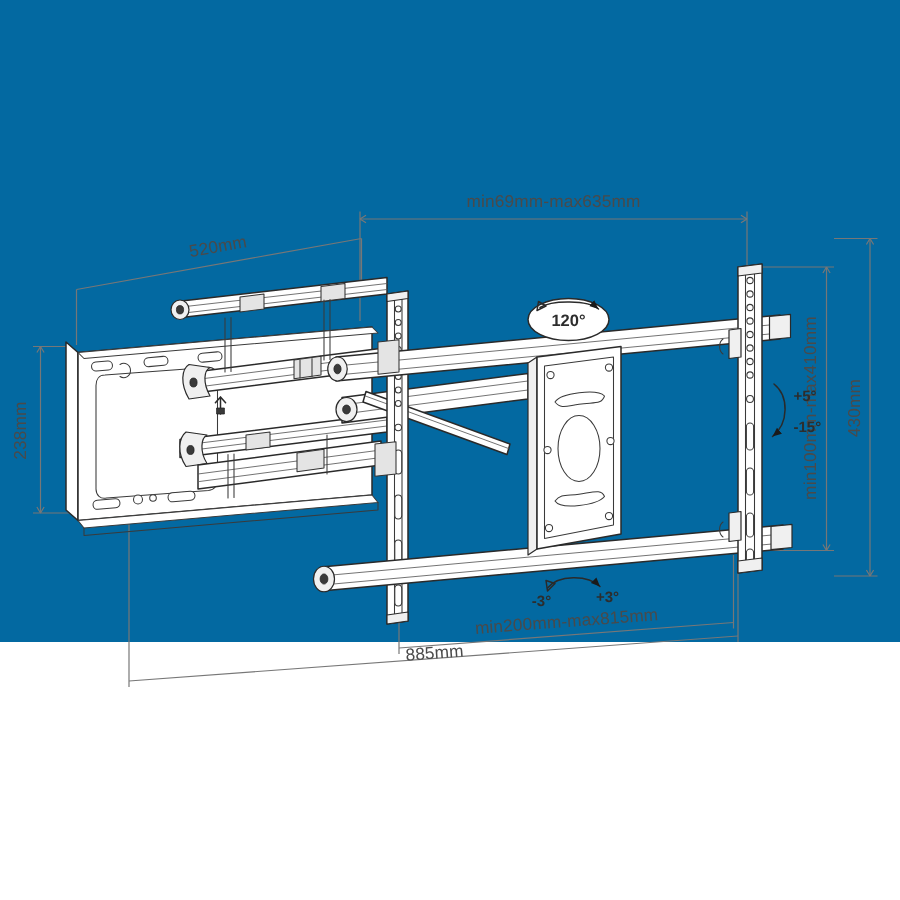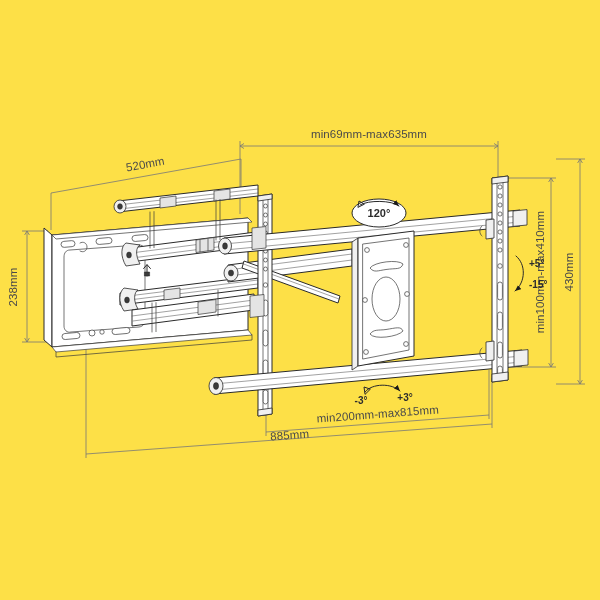--- a/index.html
+++ b/index.html
@@ -10,22 +10,22 @@
   }
   body {
     width: 600px;
     height: 600px;
     font-family: "Liberation Sans", sans-serif;
     overflow: hidden;
   }
   #drawing-root {
     position: relative;
     width: 600px;
-    height: 600px;
-    background: #fde047;
+    height: 428px;
+    background: #0369a1;
   }
   svg.sheet {
     position: absolute;
     left: 0;
     top: 0;
     width: 600px;
     height: 600px;
     display: block;
   }
   .ln {

